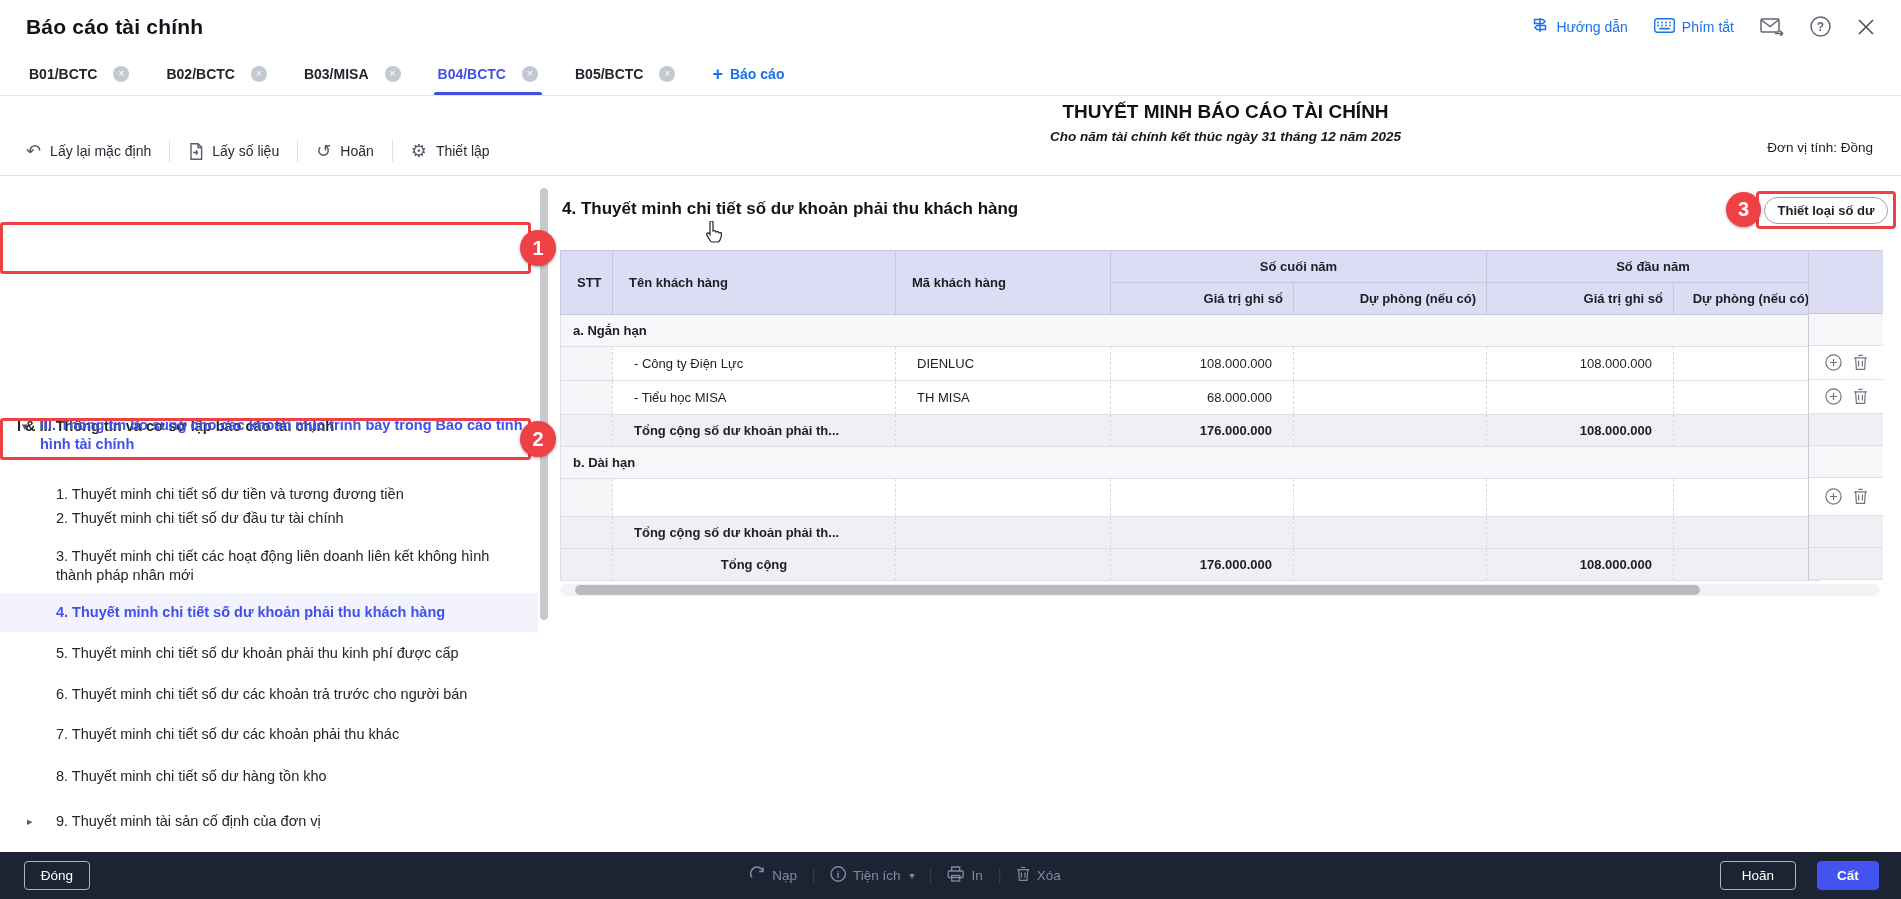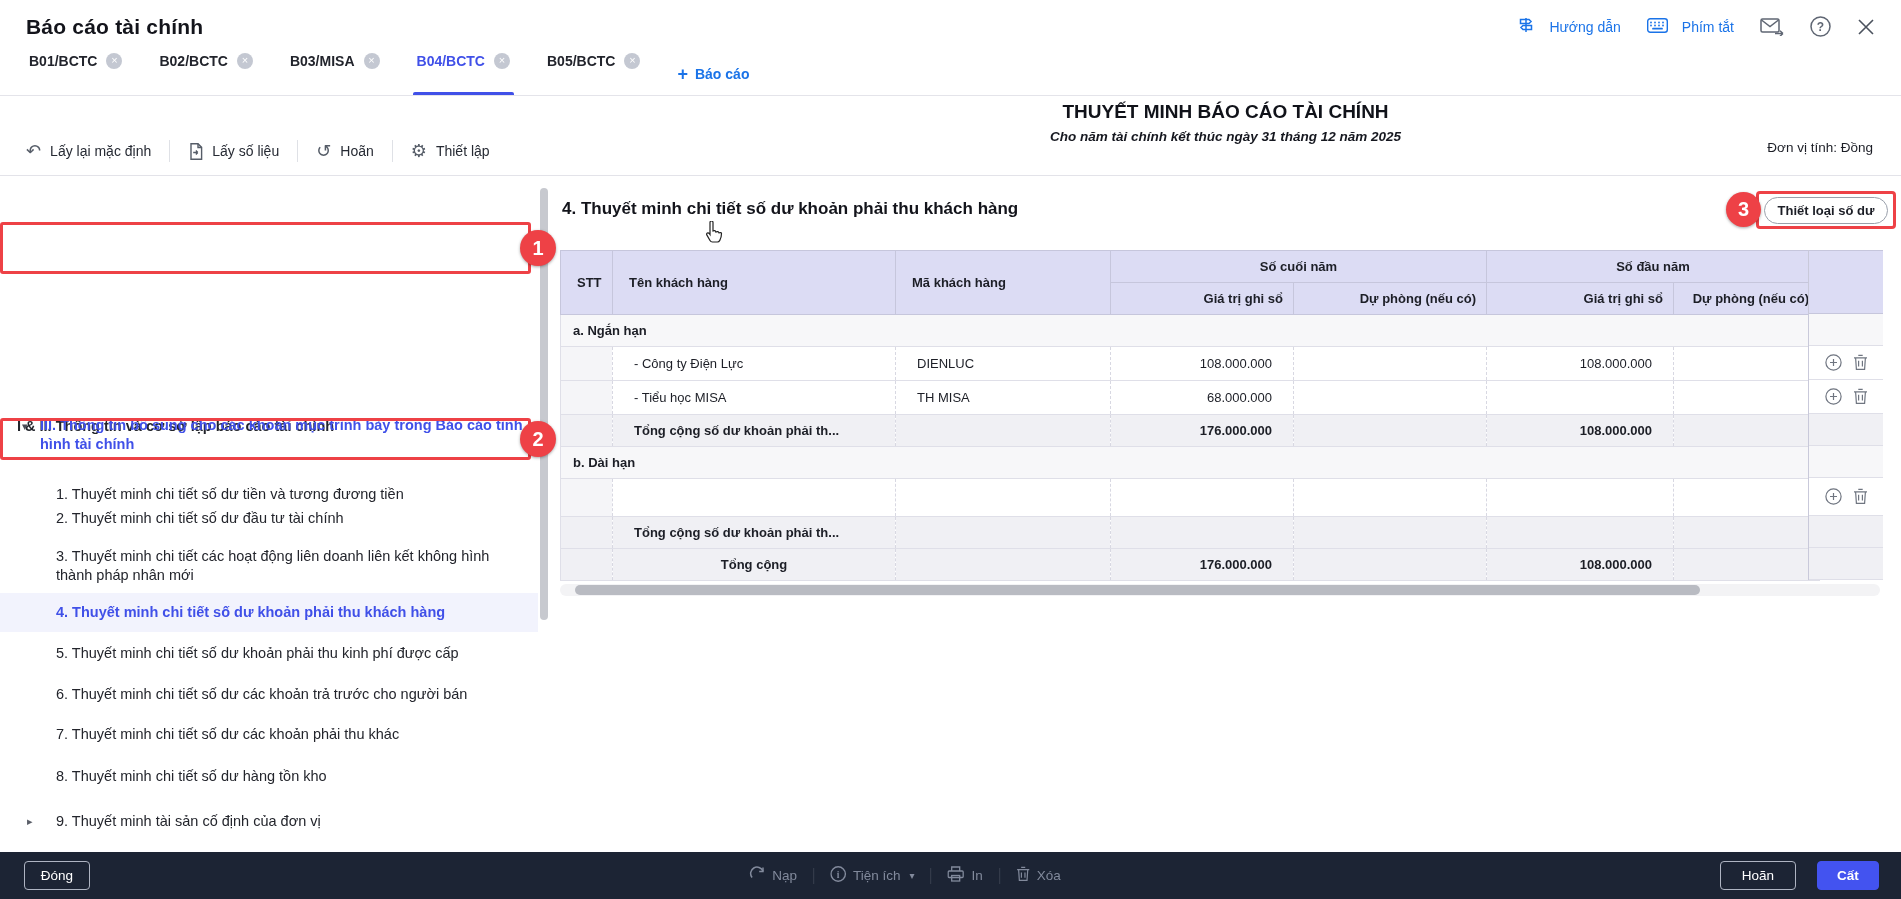--- a/index.html
+++ b/index.html
@@ -5,26 +5,26 @@
   * { margin:0; padding:0; box-sizing:border-box; }
   html,body { background:#fff; }
   body { font-family:"Liberation Sans", sans-serif; color:#22242c; }
   .screen { position:relative; width:1901px; height:899px; background:#fff; overflow:hidden; }
   .uni { font-family:"DejaVu Sans", sans-serif; }
 
   
   .topbar { position:absolute; left:0; top:0; width:100%; height:53px; display:flex; align-items:center; padding:12px 26px; }
   .topbar h1 { font-size:21px; font-weight:bold; color:#13141b; letter-spacing:.2px; }
   .topbar-right { margin-left:auto; display:flex; align-items:center; gap:26px; }
-  .tb-link { display:flex; align-items:center; gap:14px; color:#1a73e8; font-size:14px; cursor:pointer; }
+  .tb-link { display:flex; align-items:center; gap:7px; color:#1a73e8; font-size:14px; cursor:pointer; }
   .tb-ico { display:flex; align-items:center; color:#5f6673; }
 
   
   .tabsbar { position:absolute; left:0; top:53px; width:100%; height:43px; display:flex; align-items:stretch; padding-left:29px; gap:37px; border-bottom:1px solid #e4e4ea; }
-  .tab { position:relative; display:flex; gap:9px; cursor:pointer; }
+  .tab { position:relative; display:flex; align-items:center; gap:16px; cursor:pointer; }
   .tab-label { font-size:14px; font-weight:600; color:#22242c; }
   .tab.active .tab-label { color:#4050e8; }
   .tab.active::after { content:""; position:absolute; left:-4px; right:-4px; bottom:0; height:3px; background:#4050e8; border-radius:2px 2px 0 0; }
   .tab-x { width:16px; height:16px; border-radius:50%; background:#c4c8d2; color:#fff; font-size:11px; line-height:15px; text-align:center; cursor:pointer; }
   .tab-x::before { content:"×"; }
   .tab-add { display:flex; align-items:center; gap:7px; color:#1a73e8; font-size:14px; font-weight:600; cursor:pointer; }
   .tab-add .plus { font-size:18px; font-weight:bold; line-height:1; }
 
   
   .toolband { position:absolute; left:0; top:96px; width:100%; height:80px; background:#fff; border-bottom:1px solid #e3e3e9; }

